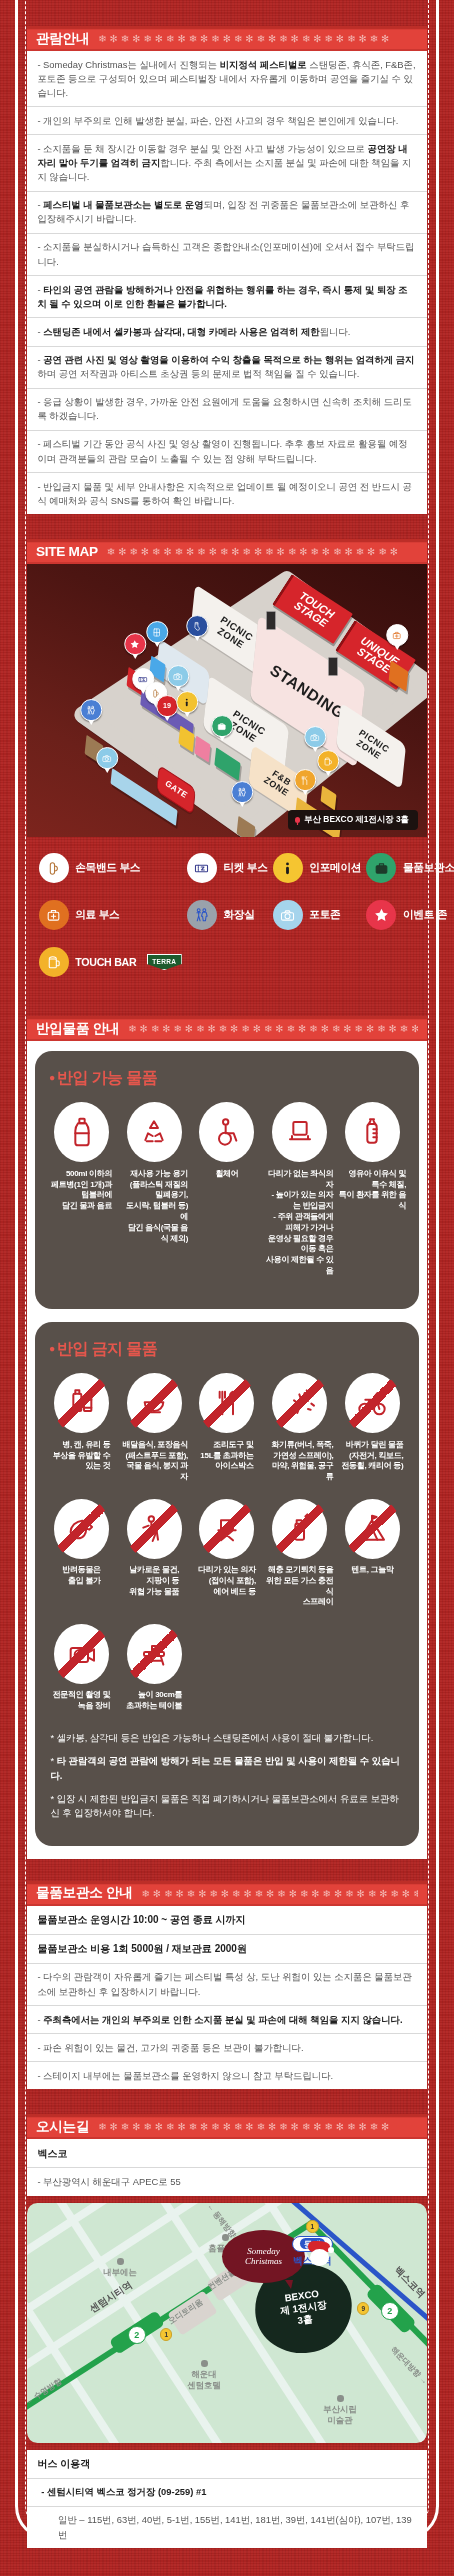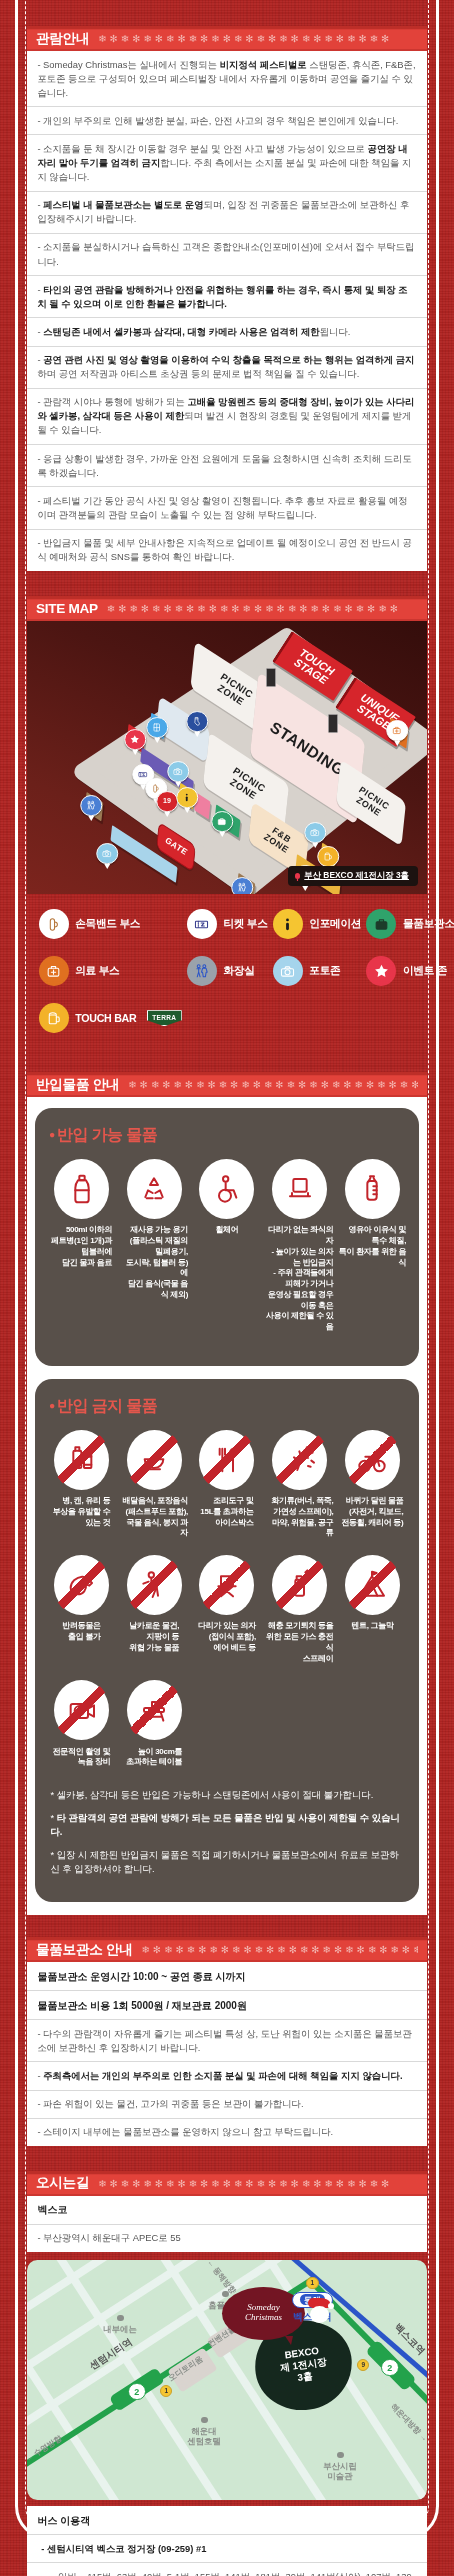--- a/index.html
+++ b/index.html
@@ -31,25 +31,25 @@
   
   .sitemap{position:relative;height:273px;background:linear-gradient(205deg,#340d0b 0%,#4c1512 38%,#6b201a 75%,#7c241d 100%);overflow:hidden;}
   .floor{position:absolute;left:0;top:0;width:400px;height:273px;}
   .iso{position:absolute;transform:rotate(33deg) skewX(27deg);border-radius:6.5px;box-shadow:0 1.3px 0 rgba(0,0,0,.15);}
   .iso .zl{position:absolute;inset:0;display:flex;align-items:center;justify-content:center;transform:skewX(-27deg);
     font-weight:800;color:#1d1d1d;text-align:center;letter-spacing:0.6px;line-height:1.1;white-space:pre-line;}
   .stage{position:absolute;background:#d6252b;border-left:3.2px solid #8f1014;color:#fff;font-weight:800;font-style:italic;
     transform:rotate(33deg);text-align:center;line-height:1.05;padding:6.5px 3.9px;border-radius:1.3px;box-shadow:1.9px 1.9px 0 rgba(0,0,0,.3);}
   .speaker{position:absolute;width:8.4px;height:17px;background:#2e2b2b;border:1.3px solid #9b9797;border-radius:1.3px;}
   .cube{position:absolute;transform:rotate(33deg) skewX(27deg);border-radius:1.3px;box-shadow:1.9px 1.9px 0 rgba(0,0,0,.25);}
-  .pin{position:absolute;transform:translate(-50%,-100%);text-align:right;z-index:5;margin-top:39px;}
+  .pin{position:absolute;transform:translate(-50%,-100%);text-align:right;z-index:5;}
   .pin .pc{width:19.5px;height:19.5px;border-radius:50%;border:1.9px solid #fff;display:flex;align-items:center;justify-content:center;box-shadow:0 1.3px 1.3px rgba(0,0,0,.35);}
   .pin .pt{width:0;height:0;border-left:3.9px solid transparent;border-right:3.9px solid transparent;border-top:5.8px solid #fff;margin:-0.6px auto 0;}
   .locpill{position:absolute;right:9px;bottom:7.8px;background:#1c1210;color:#fff;font-weight:bold;font-size:8.4px;
-    padding:4.5px 9px 4.5px 6.5px;border-radius:3.9px;display:flex;align-items:center;gap:3.9px;z-index:8;text-decoration:underline;}
+    padding:4.5px 9px 4.5px 6.5px;border-radius:3.9px;display:flex;align-items:center;gap:3.9px;z-index:8;}
   .locpin{width:5.8px;height:5.8px;border-radius:50%;background:#e8354a;box-shadow:0 3.9px 0 -1.9px #e8354a;}
 
   
   .legend{padding:15.6px 11.7px 19.5px;display:grid;grid-template-columns:repeat(5,1fr);row-gap:17px;column-gap:5.2px;}
   .leg{display:flex;align-items:center;gap:6.5px;}
   .leg .c{width:30px;height:30px;border-radius:50%;flex:0 0 auto;display:flex;align-items:center;justify-content:center;}
   .leg .l{color:#fff;font-weight:bold;font-size:10.7px;letter-spacing:-0.3px;white-space:nowrap;}
   .terra{margin-left:3.9px;background:#1e5b2e;color:#fff;font-weight:800;font-size:6.5px;padding:3.2px 4.5px 3.9px;border:1.3px solid #fff;
     clip-path:polygon(0 0,100% 0,100% 62%,50% 100%,0 62%);letter-spacing:0.3px;}
 
@@ -109,21 +109,20 @@
     </div>
     <div class="whitebox" id="guide-rows">
         <div class="row">- Someday Christmas는 실내에서 진행되는 <b>비지정석 페스티벌로</b> 스탠딩존, 휴식존, F&amp;B존, 포토존 등으로 구성되어 있으며 페스티벌장 내에서 자유롭게 이동하며 공연을 즐기실 수 있습니다.</div>
         <div class="row">- 개인의 부주의로 인해 발생한 분실, 파손, 안전 사고의 경우 책임은 본인에게 있습니다.</div>
         <div class="row">- 소지품을 둔 채 장시간 이동할 경우 분실 및 안전 사고 발생 가능성이 있으므로 <b>공연장 내 자리 맡아 두기를 엄격히 금지</b>합니다. 주최 측에서는 소지품 분실 및 파손에 대한 책임을 지지 않습니다.</div>
         <div class="row">- <b>페스티벌 내 물품보관소는 별도로 운영</b>되며, 입장 전 귀중품은 물품보관소에 보관하신 후 입장해주시기 바랍니다.</div>
         <div class="row">- 소지품을 분실하시거나 습득하신 고객은 종합안내소(인포메이션)에 오셔서 접수 부탁드립니다.</div>
         <div class="row">- <b>타인의 공연 관람을 방해하거나 안전을 위협하는 행위를 하는 경우, 즉시 통제 및 퇴장 조치 될 수 있으며 이로 인한 환불은 불가합니다.</b></div>
         <div class="row">- <b>스탠딩존 내에서 셀카봉과 삼각대, 대형 카메라 사용은 엄격히 제한</b>됩니다.</div>
         <div class="row">- <b>공연 관련 사진 및 영상 촬영을 이용하여 수익 창출을 목적으로 하는 행위는 엄격하게 금지</b>하며 공연 저작권과 아티스트 초상권 등의 문제로 법적 책임을 질 수 있습니다.</div>
-        <div class="row">- 관람객 시야나 통행에 방해가 되는 <b>고배율 망원렌즈 등의 중대형 장비, 높이가 있는 사다리와 셀카봉, 삼각대 등은 사용이 제한</b>되며 발견 시 현장의 경호팀 및 운영팀에게 제지를 받게 될 수 있습니다.</div>
         <div class="row">- 응급 상황이 발생한 경우, 가까운 안전 요원에게 도움을 요청하시면 신속히 조치해 드리도록 하겠습니다.</div>
         <div class="row">- 페스티벌 기간 동안 공식 사진 및 영상 촬영이 진행됩니다. 추후 홍보 자료로 활용될 예정이며 관객분들의 관람 모습이 노출될 수 있는 점 양해 부탁드립니다.</div>
         <div class="row">- 반입금지 물품 및 세부 안내사항은 지속적으로 업데이트 될 예정이오니 공연 전 반드시 공식 예매처와 공식 SNS를 통하여 확인 바랍니다.</div>
       </div>
 
     <div class="gap"></div>
 
     <div class="banner">
       <span class="t">SITE MAP</span>
       <span class="deco">❄✻❄✻❄✻❄✻❄✻❄✻❄✻❄✻❄✻❄✻❄✻❄✻❄✻</span>

